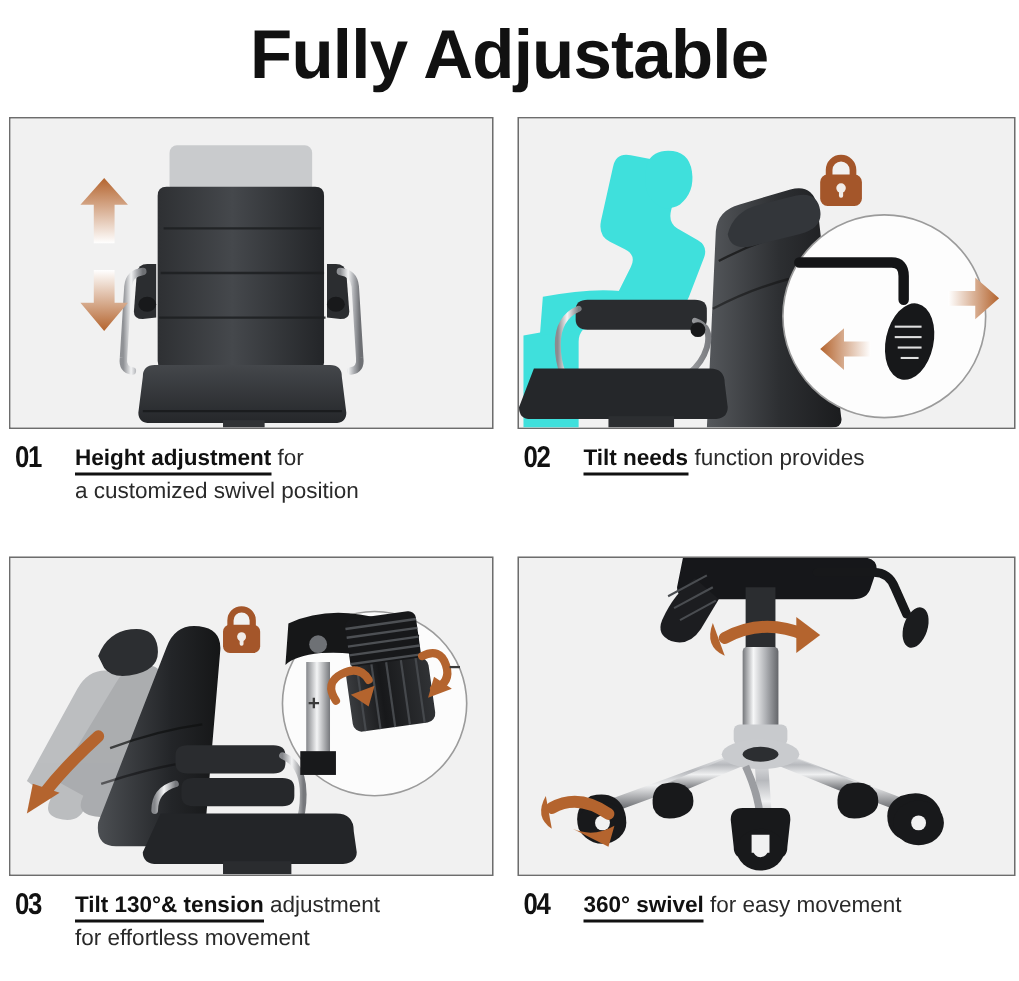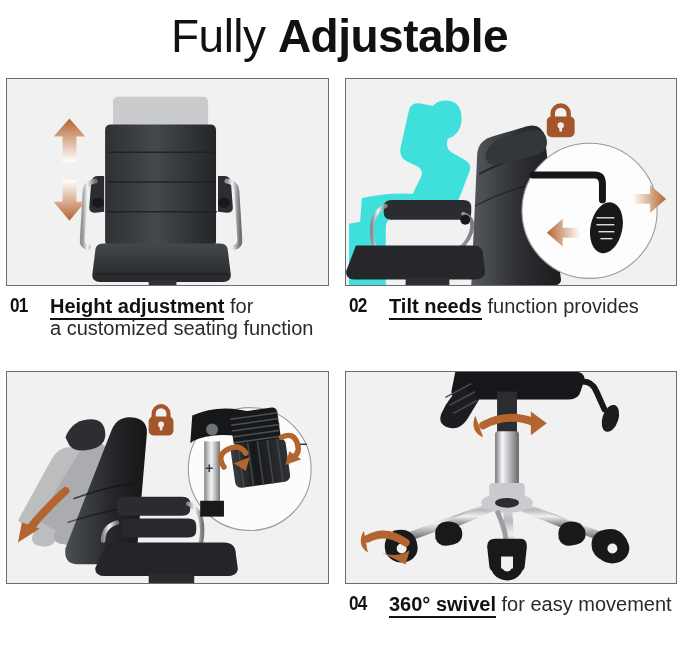--- a/index.html
+++ b/index.html
@@ -14,21 +14,21 @@
 
   
   .title-bar {
     position: absolute; left: 0; top: 0; width: 679px; height: 72px;
     display: flex; align-items: center; justify-content: center;
   }
   .title {
     font-size: 46px; line-height: 1; letter-spacing: -0.5px;
     color: #111; white-space: nowrap;
   }
-  .title .t-light { font-weight: 400; text-align: center; }
+  .title .t-light { font-weight: 700; text-align: center; }
   .title .t-bold  { font-weight: 700; margin-top: 21px; }
 
   
   .grid {
     position: absolute; left: 0; top: 72px;
     width: 595px; height: 582px;
     display: grid;
     grid-template-columns: 339px 340px;
     grid-template-rows: 293px 289px;
   }
@@ -49,21 +49,21 @@
   .caption {
     display: flex; align-items: flex-start;
     margin-top: 9px; padding-left: 4px;
   }
   .cap-num {
     font-size: 20px; font-weight: 700; color: #111;
     line-height: 21px; letter-spacing: -1px;
     transform: scaleX(.86); transform-origin: left center;
     margin-right: 16px; min-width: 24px;
   }
-  .cap-text { font-size: 20px; line-height: 22px; color: #2a2a2a; }
+  .cap-text { font-size: 15px; line-height: 22px; color: #2a2a2a; }
   .cap-text .hl {
     font-weight: 700; color: #111;
     border-bottom: 2px solid #111; padding-bottom: 1px;
   }
   svg.ill-svg { position:absolute; inset:0; width:100%; height:100%; display:block; }
 </style>
 </head>
 <body>
 
 <div class="page">
@@ -130,21 +130,21 @@
           </g>
           <g>
             <path d="M50 124 h9 v-22 h14 v22 h9 l-16 19 z" fill="url(#g-dn)"></path>
           </g>
         </svg>
       </div>
       <div class="caption">
         <div class="cap-num">01</div>
         <div class="cap-text">
           <span class="hl">Height adjustment</span><span> for</span><br>
-          <span>a customized seating function</span>
+          <span>a customized swivel position</span>
         </div>
       </div>
     </div>
 
     <div class="cell c-right r1">
       <div class="panel">
         <svg class="ill-svg" viewBox="0 0 332 208" preserveAspectRatio="xMidYMid slice">
           <defs>
             <linearGradient id="g-r" x1="0" y1="0" x2="1" y2="0">
               <stop offset="0" stop-color="#ffffff"></stop>
@@ -308,20 +308,27 @@
               <text x="203" y="102" font-family="'Liberation Sans',sans-serif" font-size="14" font-weight="700" fill="#3a3a3a">+</text>
             </g>
             <g>
               <path d="M280 66 q12 -6 16 6 q4 12 -8 16" fill="none" stroke="#b4642e" stroke-width="5.5" stroke-linecap="round"></path>
               <path d="M284 94 l4 -14 l12 8 z" fill="#b4642e"></path>
               <text x="298" y="78" font-family="'Liberation Sans',sans-serif" font-size="14" font-weight="700" fill="#3a3a3a">−</text>
             </g>
           </g>
         </svg>
       </div>
+      <div class="caption">
+        <div class="cap-num">03</div>
+        <div class="cap-text">
+          <span class="hl">Tilt 130°&amp; tension</span><span> adjustment</span><br>
+          <span>for effortless movement</span>
+        </div>
+      </div>
     </div>
 
     <div class="cell c-right r2">
       <div class="panel">
         <svg class="ill-svg" viewBox="0 0 332 213" preserveAspectRatio="xMidYMid slice">
           <defs>
             <linearGradient id="chrome4" x1="0" y1="0" x2="0" y2="1">
               <stop offset="0" stop-color="#f5f6f7"></stop>
                 <stop offset=".35" stop-color="#b7b9bd"></stop>
               <stop offset=".6" stop-color="#eff0f1"></stop>

